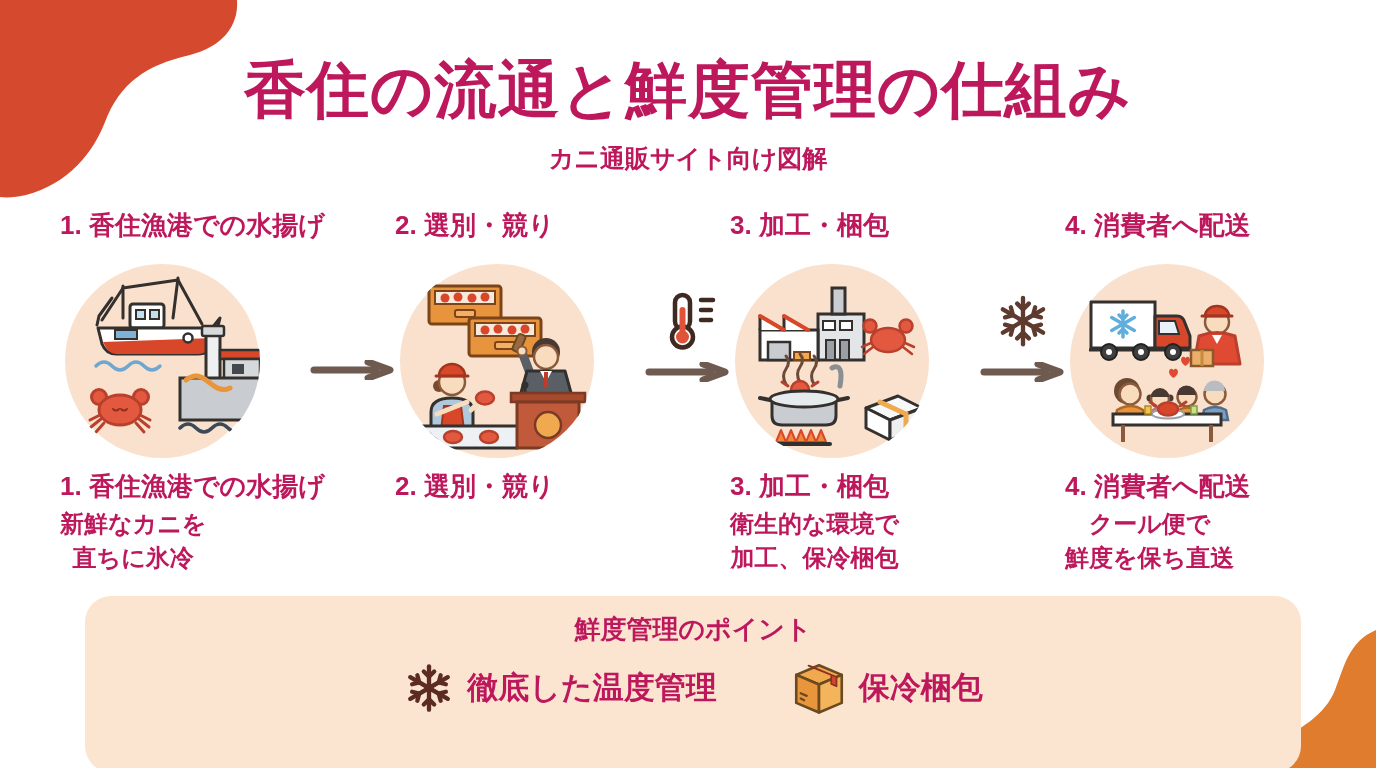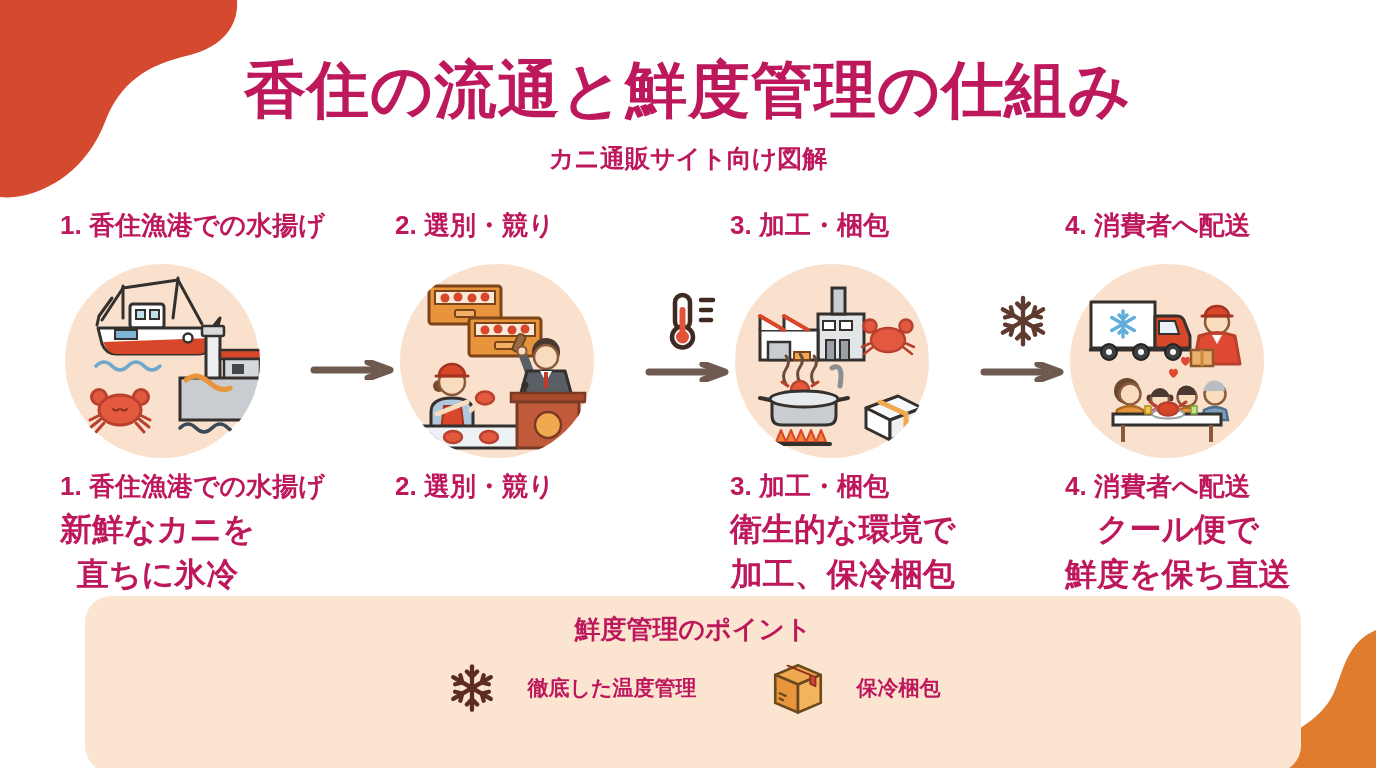--- a/index.html
+++ b/index.html
@@ -21,35 +21,35 @@
   }
   .flow { position:absolute; top:208px; left:60px; display:flex; }
   .col { width:250px; display:flex; flex-direction:column; align-items:flex-start; }
   .step-header {
     height:50px; font-size:26px; font-weight:700; white-space:nowrap;
     display:flex; align-items:flex-start; justify-content:center;
   }
   .illus { width:205px; height:205px; display:block; }
   .cap-title { margin-top:6px; font-size:26px; font-weight:700; white-space:nowrap; }
   .cap-desc {
-    margin-top:3px; font-size:32px; font-weight:600; text-align:center;
+    margin-top:3px; font-size:24px; font-weight:600; text-align:center;
     line-height:1.4; white-space:nowrap;
   }
   .connector { width:85px; display:flex; flex-direction:column; align-items:center; }
   .connector.with-icon { padding-top:84px; }
   .connector.plain     { padding-top:152px; }
   .conn-icon { height:58px; margin-bottom:12px; }
   .points {
     position:absolute; left:85px; top:596px; width:1216px; height:176px;
     background:#FBE5D1; border-radius:26px;
     display:flex; flex-direction:column; align-items:center;
   }
   .points-title { margin-top:16px; font-size:26px; font-weight:700; }
   .points-items { display:flex; gap:74px; margin-top:13px; align-items:center; }
-  .point-item { display:flex; align-items:center; gap:30px; font-size:21px; font-weight:700; white-space:nowrap; }
+  .point-item { display:flex; align-items:center; gap:12px; font-size:31px; font-weight:700; white-space:nowrap; }
 </style>
 </head>
 <body>
 
 <div class="canvas">
 
   <svg class="blob-tl" width="250" height="200" viewBox="0 0 250 200">
     <path d="M0 0 H237 C239 27 221 47 190 55 C146 65 120 83 105 122 C93 153 68 184 26 195 C17 197 8 198 0 197 Z" fill="#D5492E"></path>
   </svg>
   <svg class="blob-br" width="182" height="142" viewBox="0 0 182 142">

